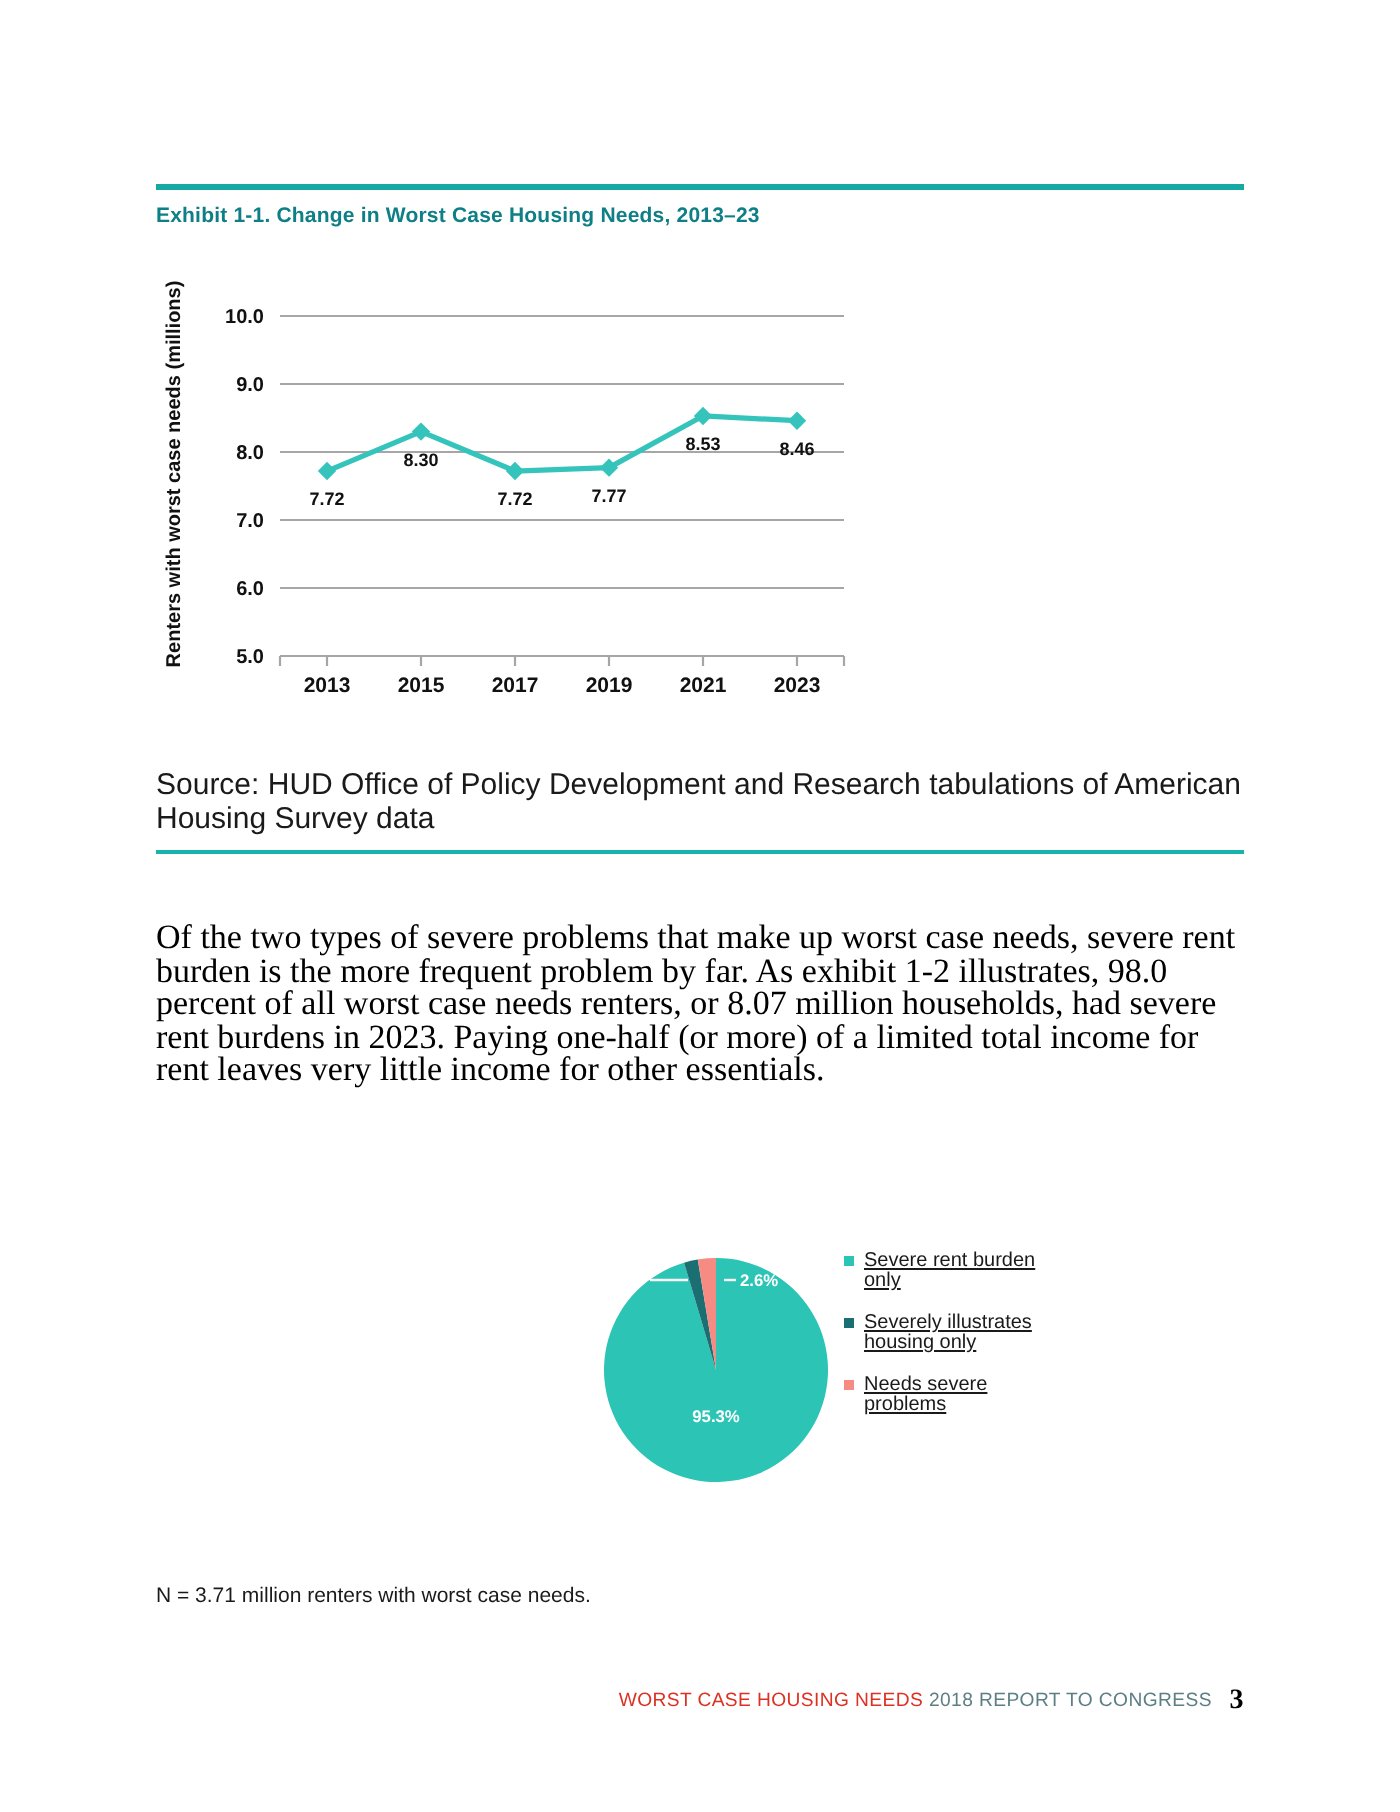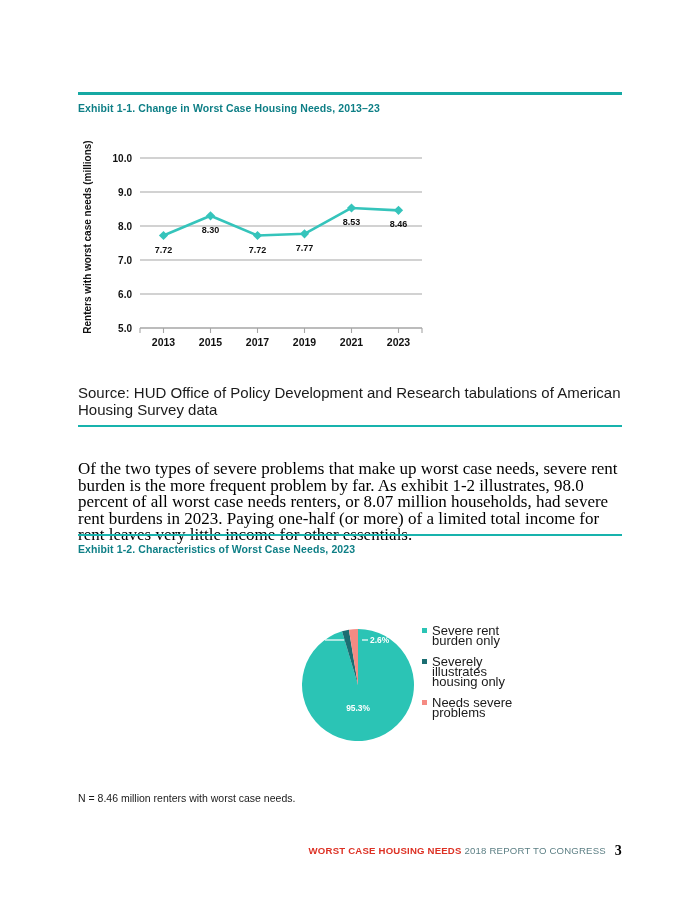--- a/index.html
+++ b/index.html
@@ -117,23 +117,24 @@
     top: 612px;
     width: 230px;
     height: 150px;
   }
   .pie-legend {
     position: absolute;
     left: 122px;
     top: 14px;
     width: 108px;
     font-family: "Liberation Sans", sans-serif;
-    font-size: 13px;
+    font-size: 10px;
     color: #1a1a1a;
     line-height: 10px;
+    text-decoration: underline;
   }
   .legend-row {
     display: flex;
     align-items: flex-start;
     margin-bottom: 11px;
   }
   .legend-sw {
     width: 5px;
     height: 5px;
     margin-right: 5px;
@@ -154,21 +155,21 @@
   
   .footer {
     position: absolute;
     right: 78px;
     top: 843px;
     font-family: "Liberation Sans", sans-serif;
     font-size: 9.6px;
     letter-spacing: 0.2px;
     white-space: nowrap;
   }
-  .footer-red { color: #dd3124; font-weight: bold; }
+  .footer-red { color: #dd3124; font-weight: normal; }
   .footer-teal { color: #5c7f84; }
   .footer-page {
     font-family: "Liberation Serif", serif;
     font-size: 14px;
     font-weight: bold;
     color: #000;
     margin-left: 6px;
     vertical-align: -1px;
   }
 </style>
@@ -230,24 +231,20 @@
       </svg>
   </div>
 
   <div class="source-block" style="top:384px;">
     <div class="source-text">Source: HUD Office of Policy Development and Research tabulations of American Housing Survey data</div>
     <div class="rule-under"></div>
   </div>
 
   <div class="body-copy">Of the two types of severe problems that make up worst case needs, severe rent burden is the more frequent problem by far. As exhibit 1-2 illustrates, 98.0 percent of all worst case needs renters, or 8.07 million households, had severe rent burdens in 2023. Paying one-half (or more) of a limited total income for rent leaves very little income for other essentials.</div>
 
-  <div class="exhibit-block" style="top:534px;">
-    <div class="rule-top thin"></div>
-    <div class="exhibit-title">Exhibit 1-2. Characteristics of Worst Case Needs, 2023</div>
-  </div>
 
   <div class="piechart-wrap">
     <svg id="pie-svg" width="120" height="150" viewBox="0 0 120 150">
         <path d="M 58 73 L 58 17 A 56 56 0 1 1 42.02339229985324 19.32739985434271 Z" fill="#2bc4b5"></path>
         <path d="M 58 73 L 42.02339229985324 19.32739985434271 A 56 56 0 0 1 48.88328331875471 17.747077208948454 Z" fill="#1b6e72"></path>
         <path d="M 58 73 L 48.88328331875471 17.747077208948454 A 56 56 0 0 1 58.00000000000004 17 Z" fill="#f58b83"></path>
         <text x="58" y="99" text-anchor="middle" font-family="&quot;Liberation Sans&quot;, sans-serif" font-size="8.4" font-weight="bold" fill="#ffffff">95.3%</text>
         <line x1="25" y1="28" x2="44" y2="28" stroke="#ffffff" stroke-width="1.2"></line>
         <text x="20" y="31" text-anchor="end" font-family="&quot;Liberation Sans&quot;, sans-serif" font-size="8.4" font-weight="bold" fill="#ffffff">2.0%</text>
         <line x1="62" y1="28" x2="68" y2="28" stroke="#ffffff" stroke-width="1.2"></line>
@@ -262,21 +259,21 @@
           <span class="legend-sw" style="background: rgb(27, 110, 114);"></span>
           <span class="legend-label">Severely illustrates housing only</span>
         </div>
         <div class="legend-row">
           <span class="legend-sw" style="background: rgb(245, 139, 131);"></span>
           <span class="legend-label">Needs severe problems</span>
         </div>
       </div>
   </div>
 
-  <div class="note-text">N = 8.46 million renters with worst case needs.</div>
+  <div class="note-text">N = 3.71 million renters with worst case needs.</div>
 
   <div class="footer">
     <span class="footer-red">WORST CASE HOUSING NEEDS</span>
     <span class="footer-teal">2018 REPORT TO CONGRESS</span>
     <span class="footer-page">3</span>
   </div>
 
 </div>
 
 </body></html>

